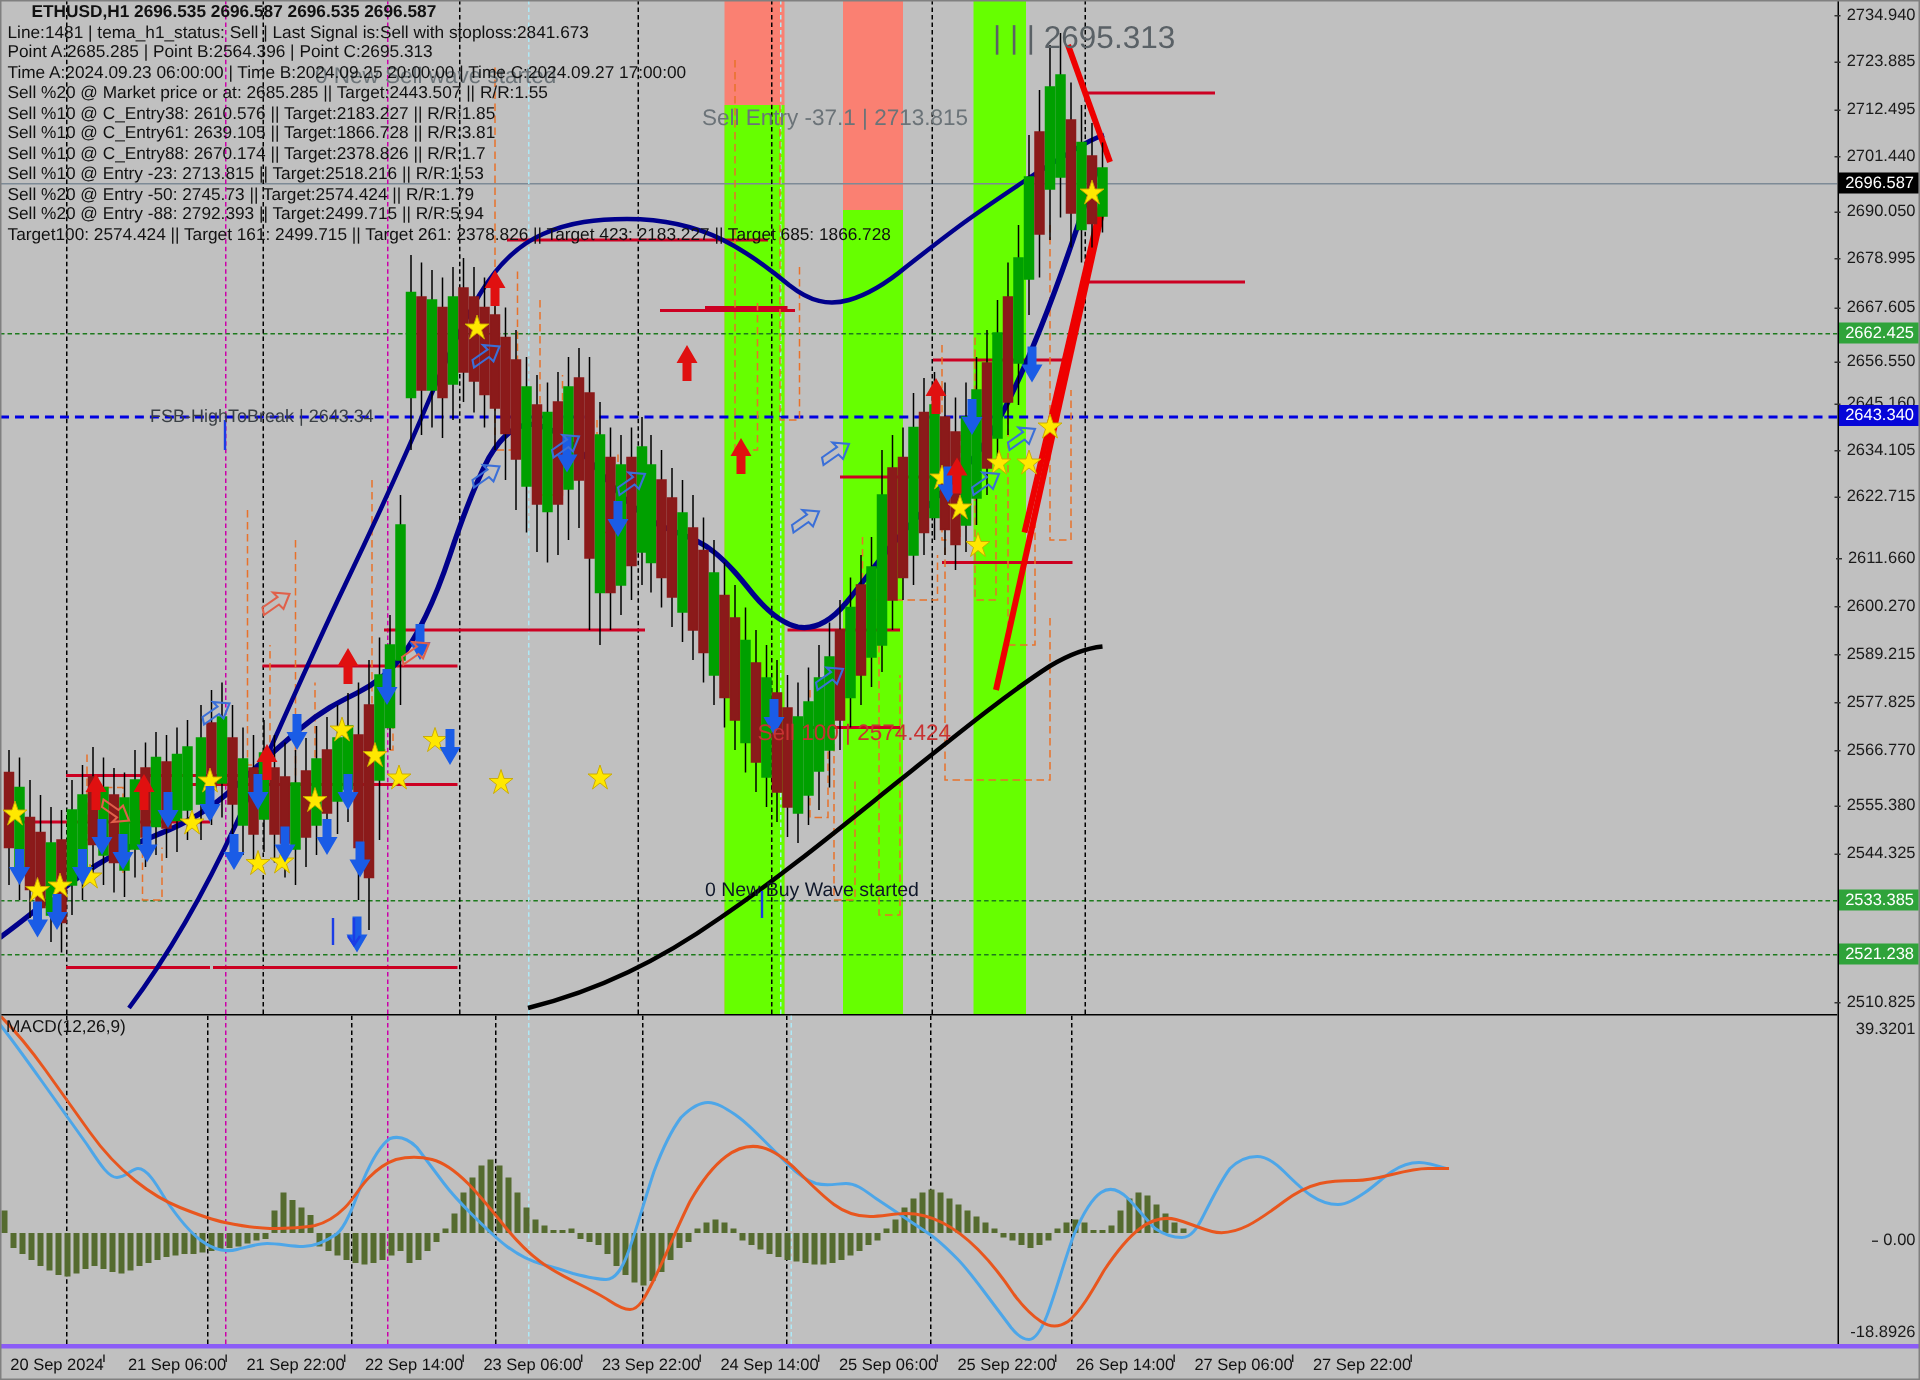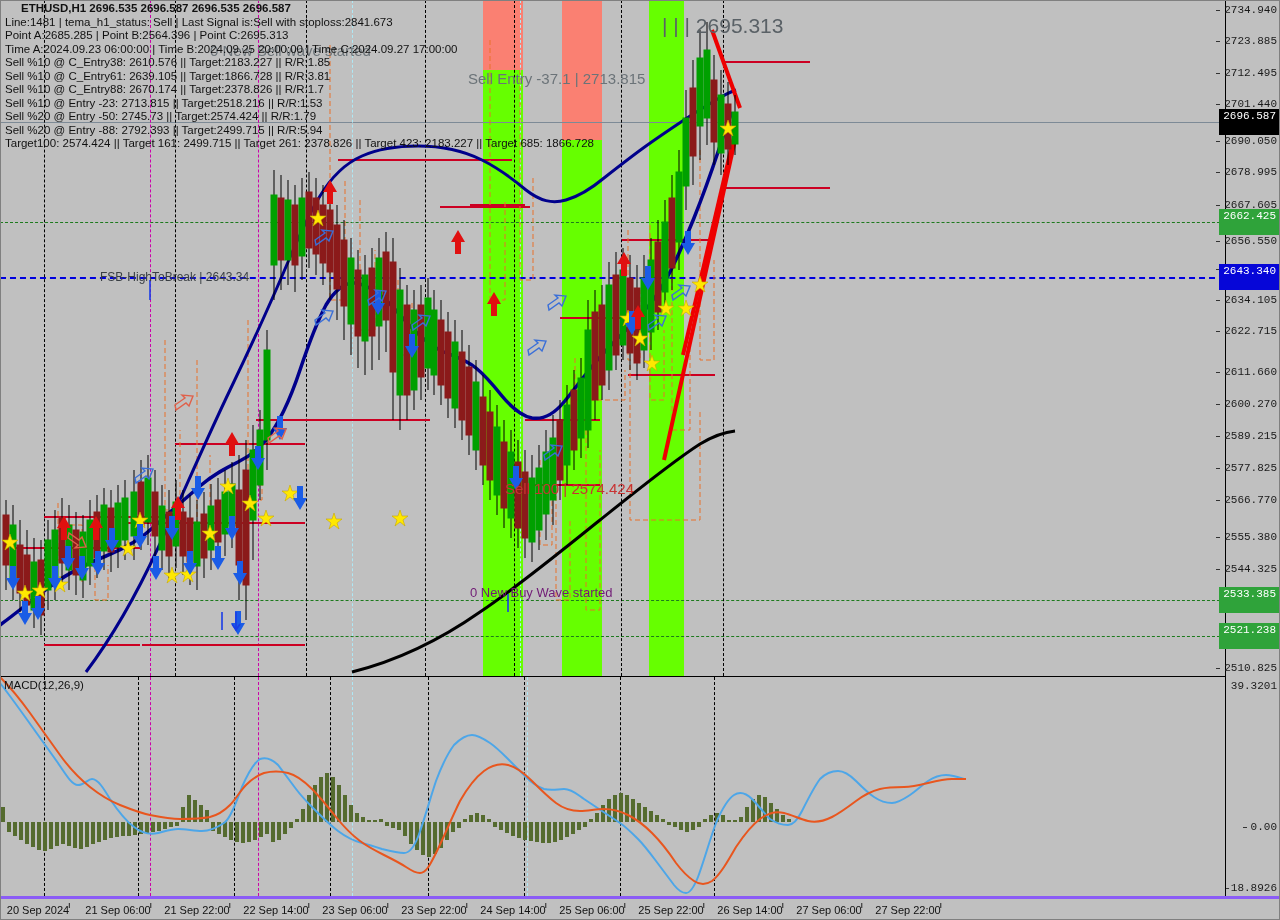--- a/index.html
+++ b/index.html
@@ -1,21 +1,21 @@
 <!DOCTYPE html>
 <html><head>
 <meta charset="utf-8">
 <style>
   html,body{margin:0;padding:0;background:#c0c0c0;}
   body{font-family:"Liberation Sans",sans-serif;}
   #app{position:relative;width:1280px;height:920px;background:#c0c0c0;overflow:hidden;}
 
   
   .outer-border{position:absolute;left:0;top:0;width:1280px;height:920px;box-sizing:border-box;border:1px solid #808080;pointer-events:none;}
-  .price-axis{position:absolute;right:0;top:0;width:55px;height:896px;background:#c0c0c0;border-left:1px solid #000;box-sizing:border-box;font-family:Liberation Mono, monospace;}
+  .price-axis{position:absolute;right:0;top:0;width:55px;height:896px;background:#c0c0c0;border-left:1px solid #000;box-sizing:border-box;}
   .time-axis{position:absolute;left:0;bottom:0;width:1280px;height:24px;background:#c0c0c0;border-top:3px solid #8b5cf6;box-sizing:border-box;}
 
   .main-pane{position:absolute;left:0;top:0;width:1225px;height:676px;overflow:hidden;}
   .macd-pane{position:absolute;left:0;top:676px;width:1225px;height:220px;overflow:hidden;border-top:1px solid #000;box-sizing:border-box;}
 
   
   .hdr{position:absolute;left:5px;top:2px;z-index:40;pointer-events:none;}
   .hdr .ln{font-size:11.5px;color:#111;line-height:13.5px;white-space:nowrap;}
   .hdr .ln.title{font-weight:bold;padding-left:16px;}
 
@@ -30,27 +30,27 @@
   .hline{position:absolute;left:0;right:0;height:0;}
   .hline.greendash{border-top:1px dashed #1d7a1d;}
   .hline.grey{border-top:1px solid #7d8a96;}
   .hline.bluedash{border-top:2px dashed #0000e0;}
 
   
   .clabel{position:absolute;font-size:13px;white-space:nowrap;z-index:30;}
   .clabel.gray{color:#6b7378;font-size:15px;}
   .clabel.gray-big{color:#5a6166;font-size:21px;}
   .clabel.red{color:#c83232;font-size:15px;}
-  .clabel.blue{color:#701a75;font-size:13px;}
+  .clabel.blue{color:#0f172a;font-size:13px;}
   .clabel.dk{color:#3a3f44;font-size:12px;}
 
   
   .ptick{position:absolute;right:3px;font-size:11px;color:#1a1a1a;white-space:nowrap;transform:translateY(-50%);}
   .ptick .mark{position:absolute;left:-8px;top:50%;width:4px;height:1px;background:#333;}
-  .pbadge{position:absolute;right:1px;font-size:11px;color:#fff;padding:1px 3px 13px 4px;white-space:nowrap;transform:translateY(-50%);z-index:6;margin-left:42px;}
+  .pbadge{position:absolute;right:1px;font-size:11px;color:#fff;padding:1px 3px 1px 4px;white-space:nowrap;transform:translateY(-50%);z-index:6;margin-left:42px;}
   .pbadge.black{background:#000;}
   .pbadge.green{background:#2fa33a;}
   .pbadge.blue{background:#0606d8;}
 
   
   .ttick{position:absolute;top:5px;font-size:11px;color:#111;white-space:nowrap;transform:translateX(-50%);}
   .tmark{position:absolute;top:-1px;width:1px;height:5px;background:#222;}
 
   
   .macd-label{position:absolute;left:4px;top:2px;font-size:11.5px;color:#111;z-index:20;}
@@ -511,20 +511,21 @@
     <div class="clabel gray-big" style="left:662px;top:14px;">| | | 2695.313</div>
     <div class="clabel dk" style="left:66px;top:270px;margin-left:34px;">FSB-HighToBreak  | 2643.34</div>
     <div class="clabel red" style="left:505px;top:480px;">Sell 100 | 2574.424</div>
     <div class="clabel blue" style="left:470px;top:585px;">0 New Buy Wave started</div>
 
     <div class="hdr">
       <div class="ln title">ETHUSD,H1  2696.535 2696.587 2696.535 2696.587</div>
       <div class="ln">Line:1481 |  tema_h1_status: Sell | Last Signal is:Sell with stoploss:2841.673</div>
       <div class="ln">Point A:2685.285 | Point B:2564.396 | Point C:2695.313</div>
       <div class="ln">Time A:2024.09.23 06:00:00 | Time B:2024.09.25 20:00:00 | Time C:2024.09.27 17:00:00</div>
+      <div class="ln">Sell %20 @ Market price or at: 2685.285 || Target:2443.507 || R/R:1.55</div>
       <div class="ln">Sell %10 @ C_Entry38: 2610.576 || Target:2183.227 || R/R:1.85</div>
       <div class="ln">Sell %10 @ C_Entry61: 2639.105 || Target:1866.728 || R/R:3.81</div>
       <div class="ln">Sell %10 @ C_Entry88: 2670.174 || Target:2378.826 || R/R:1.7</div>
       <div class="ln">Sell %10 @ Entry -23: 2713.815 || Target:2518.216 || R/R:1.53</div>
       <div class="ln">Sell %20 @ Entry -50: 2745.73 || Target:2574.424 || R/R:1.79</div>
       <div class="ln">Sell %20 @ Entry -88: 2792.393 || Target:2499.715 || R/R:5.94</div>
       <div class="ln">Target100: 2574.424 || Target 161: 2499.715 || Target 261: 2378.826 || Target 423: 2183.227 || Target 685: 1866.728</div>
     </div>
   </div>
 

